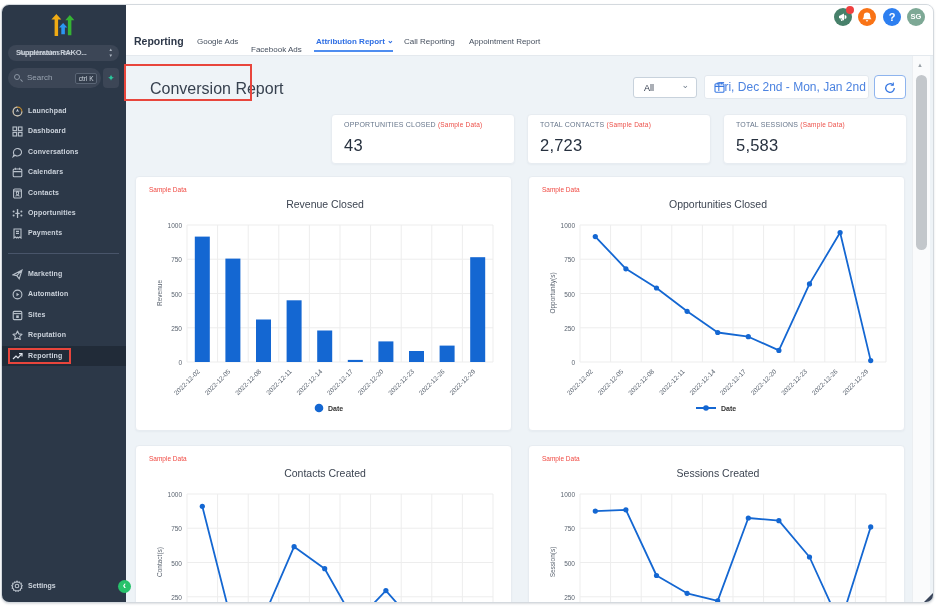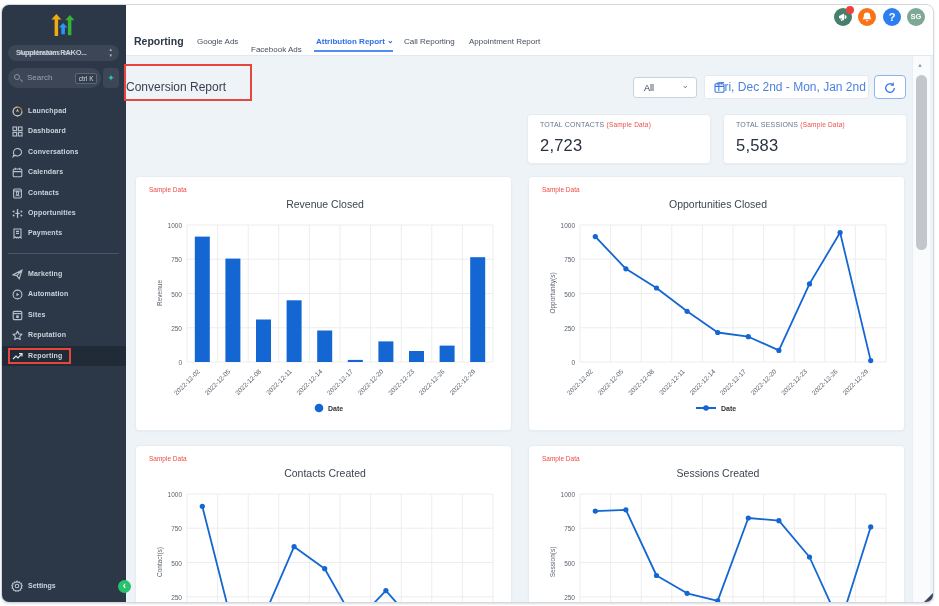--- a/index.html
+++ b/index.html
@@ -31,21 +31,21 @@
 
 #main { position:absolute; left:124px; top:0; right:0; height:100%; }
 #topbar { position:absolute; left:0; top:0; right:0; height:51px; background:#fff; border-bottom:1px solid #e4e9ee; }
 #topbar .ttl { position:absolute; left:8px; top:30px; font-size:10.5px; font-weight:bold; color:#2d3748; }
 .tab { position:absolute; top:32px; font-size:8px; color:#454f5e; }
 .tab.act { color:#2f6fe4; font-weight:bold; }
 .tabline { position:absolute; left:188px; top:44.5px; width:79px; height:2px; background:#4f8df0; }
 .ic { position:absolute; top:3px; width:18px; height:18px; border-radius:50%; color:#fff; text-align:center; }
 
 #content { position:absolute; left:0; top:51px; right:0; bottom:0; background:#eef3f7; }
-.cr-title { position:absolute; left:0; top:24px; font-size:12px; color:#37414f; }
+.cr-title { position:absolute; left:24px; top:24px; font-size:16px; color:#37414f; }
 .allsel { position:absolute; left:507px; top:21px; width:64px; height:21px; background:#fff; border:1px solid #c8d2dc; border-radius:3px; font-size:9px; color:#2d3748; line-height:20px; padding-left:10px; }
 .allsel:after { content:"\2304"; position:absolute; right:7px; top:-3px; color:#707d8c; font-size:9px; }
 .datebox { position:absolute; left:578px; top:19px; width:165px; height:24px; background:#fff; border:1px solid #e3e9ef; border-radius:3px; font-size:12px; color:#4c83e0; line-height:23px; text-align:center; }
 .datebox svg { position:absolute; left:9px; top:6px; }
 .refresh { position:absolute; left:748px; top:19px; width:32px; height:24px; background:#fff; border:1px solid #8eb4ee; border-radius:4px; text-align:center; }
 
 .sc { position:absolute; top:58px; width:184px; height:50px; background:#fff; border:1px solid #e7ecf1; border-radius:4px; box-shadow:0 1px 2px rgba(20,40,70,.04); }
 .sc .lb { position:absolute; left:12px; top:6px; font-size:7px; color:#66758a; letter-spacing:.2px; white-space:nowrap; }
 .sc .lb i { font-style:normal; color:#ec4f48; font-size:6.5px; }
 .sc .vl { position:absolute; left:12px; top:21px; font-size:16.5px; letter-spacing:0.2px; color:#27313f; }
@@ -163,20 +163,24 @@
       <span class="redbox" style="left:-2px; top:8px; width:128px; height:37px;"></span>
       <span class="allsel">All</span>
       <span class="datebox"><svg width="11" height="11" viewBox="0 0 11 11" fill="none" stroke="#3878e2" stroke-width="1.1">
             <rect x="1" y="1.8" width="9" height="8.4" rx="1"></rect>
             <path d="M1 4.4 H10 M3.3 0.6 V2.6 M7.7 0.6 V2.6"></path>
           </svg><span style="margin-left:10px;">Fri, Dec 2nd - Mon, Jan 2nd</span></span>
       <span class="refresh"><svg width="12" height="12" viewBox="0 0 12 12" style="margin-top:6px;" fill="none" stroke="#3878e2" stroke-width="1.3">
             <path d="M10.3 6 a4.3 4.3 0 1 1 -1.3 -3.05"></path>
             <path d="M9.3 0.6 L9.3 3.2 L6.7 3.2" stroke-width="1.1"></path>
           </svg></span>
+      <div class="sc" style="left:205px;">
+          <div class="lb">OPPORTUNITIES CLOSED <i>(Sample Data)</i></div>
+          <div class="vl">43</div>
+        </div>
       <div class="sc" style="left:401px;">
           <div class="lb">TOTAL CONTACTS <i>(Sample Data)</i></div>
           <div class="vl">2,723</div>
         </div>
       <div class="sc" style="left:597px;">
           <div class="lb">TOTAL SESSIONS <i>(Sample Data)</i></div>
           <div class="vl">5,583</div>
         </div>
       <div class="cc" style="left:9px; top:120px;"><svg width="377" height="255" viewBox="0 0 377 255" font-family="Liberation Sans, sans-serif">
             <text x="13" y="15" font-size="6.5" fill="#f04a43">Sample Data</text>

